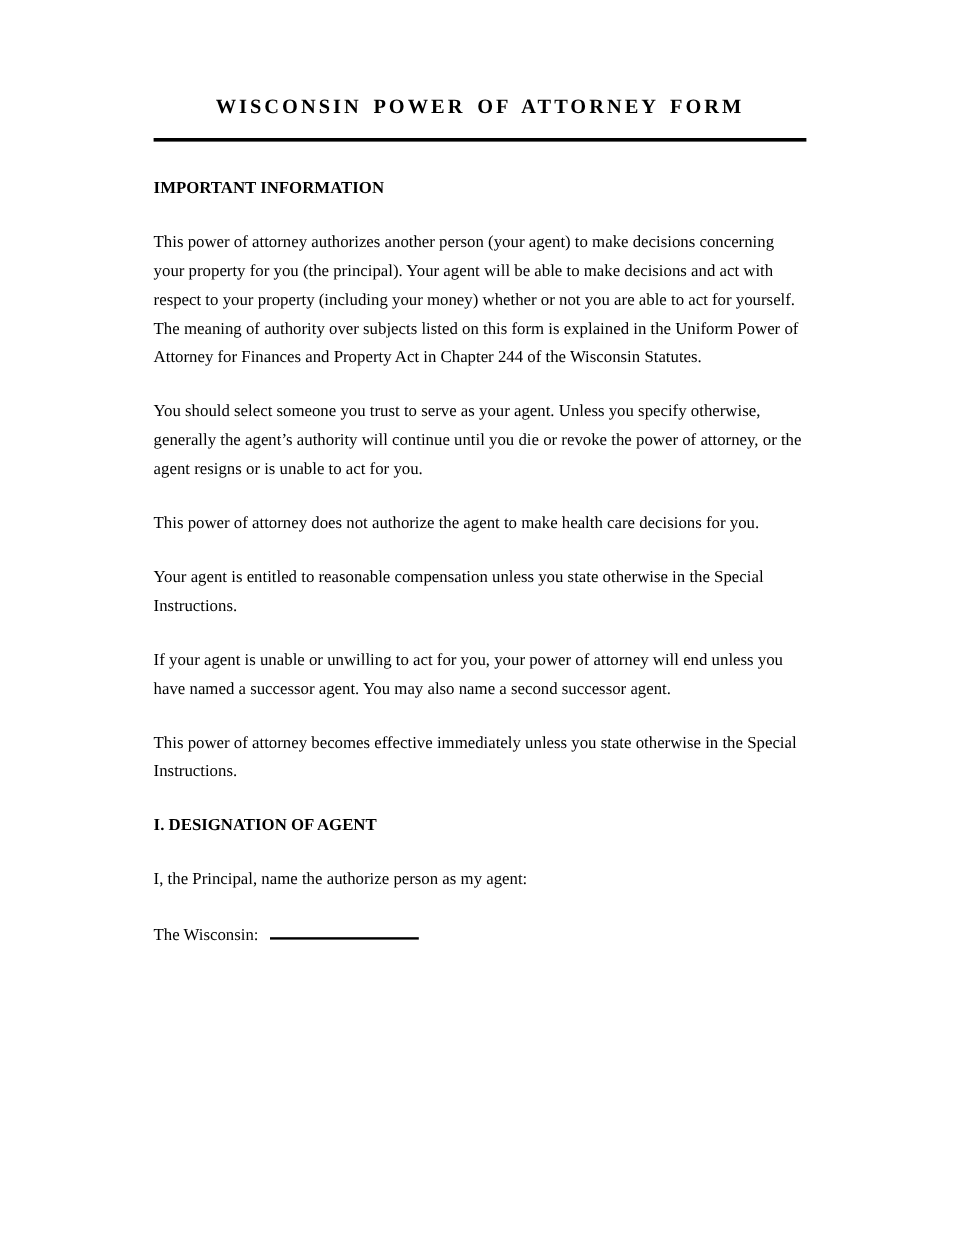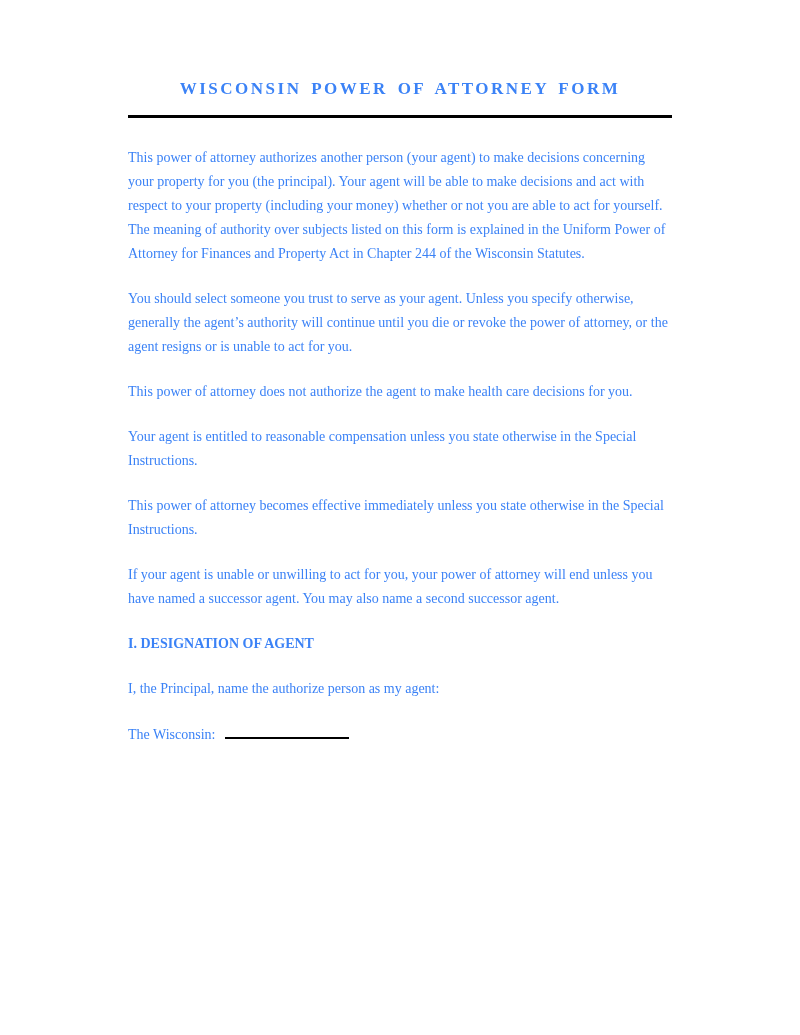--- a/index.html
+++ b/index.html
@@ -8,21 +8,21 @@
     background: #ffffff;
   }
   .page {
     position: relative;
     width: 732px;
     height: 1035px;
     box-sizing: border-box;
     margin: 0 auto;
     padding: 78px 94px 0 94px;
     background: #ffffff;
-    color: #3b82f6;
+    color: #000000;
     font-family: "Liberation Serif", "DejaVu Serif", serif;
     font-size: 14px;
     overflow: hidden;
   }
   .doc-title {
     margin: 0 0 15px 0;
     text-align: center;
     font-size: 17px;
     font-weight: bold;
     letter-spacing: 2.5px;
@@ -73,27 +73,28 @@
 </style>
 </head>
 <body>
 
 <div class="page">
 
   <h1 class="doc-title">WISCONSIN POWER OF ATTORNEY FORM</h1>
 
   <hr class="title-rule">
 
+  <h2 class="section-heading">IMPORTANT INFORMATION</h2>
 
   <p class="para">This power of attorney authorizes another person (your agent) to make decisions concerning your property for you (the principal). Your agent will be able to make decisions and act with respect to your property (including your money) whether or not you are able to act for yourself. The meaning of authority over subjects listed on this form is explained in the Uniform Power of Attorney for Finances and Property Act in Chapter 244 of the Wisconsin Statutes.</p>
   <p class="para">You should select someone you trust to serve as your agent. Unless you specify otherwise, generally the agent’s authority will continue until you die or revoke the power of attorney, or the agent resigns or is unable to act for you.</p>
   <p class="para">This power of attorney does not authorize the agent to make health care decisions for you.</p>
   <p class="para">Your agent is entitled to reasonable compensation unless you state otherwise in the Special Instructions.</p>
+  <p class="para">If your agent is unable or unwilling to act for you, your power of attorney will end unless you have named a successor agent. You may also name a second successor agent.</p>
   <p class="para">This power of attorney becomes effective immediately unless you state otherwise in the Special Instructions.</p>
-  <p class="para">If your agent is unable or unwilling to act for you, your power of attorney will end unless you have named a successor agent. You may also name a second successor agent.</p>
 
   <h2 class="section-heading">I. DESIGNATION OF AGENT</h2>
 
   <p class="para">I, the Principal, name the authorize person as my agent:</p>
 
   <div class="field-row first">
     <span class="field-label">The Wisconsin:</span>
     <span class="blank-line principal-line"></span>
   </div>
 

